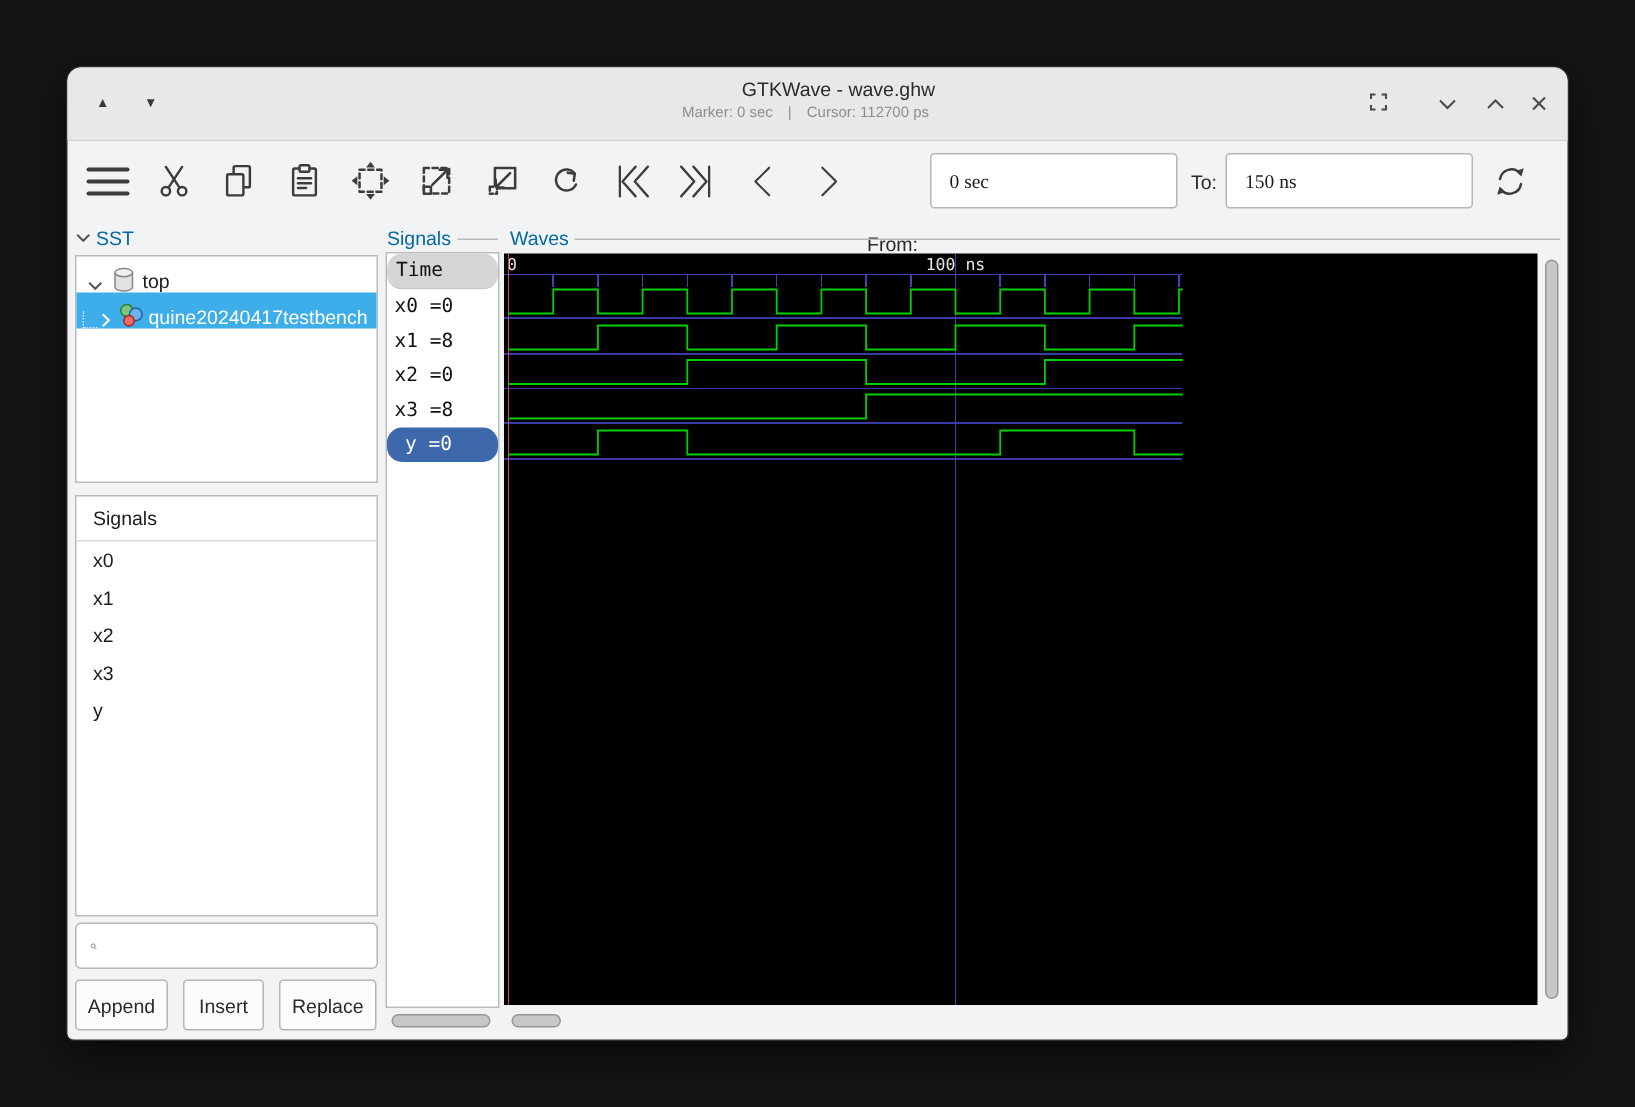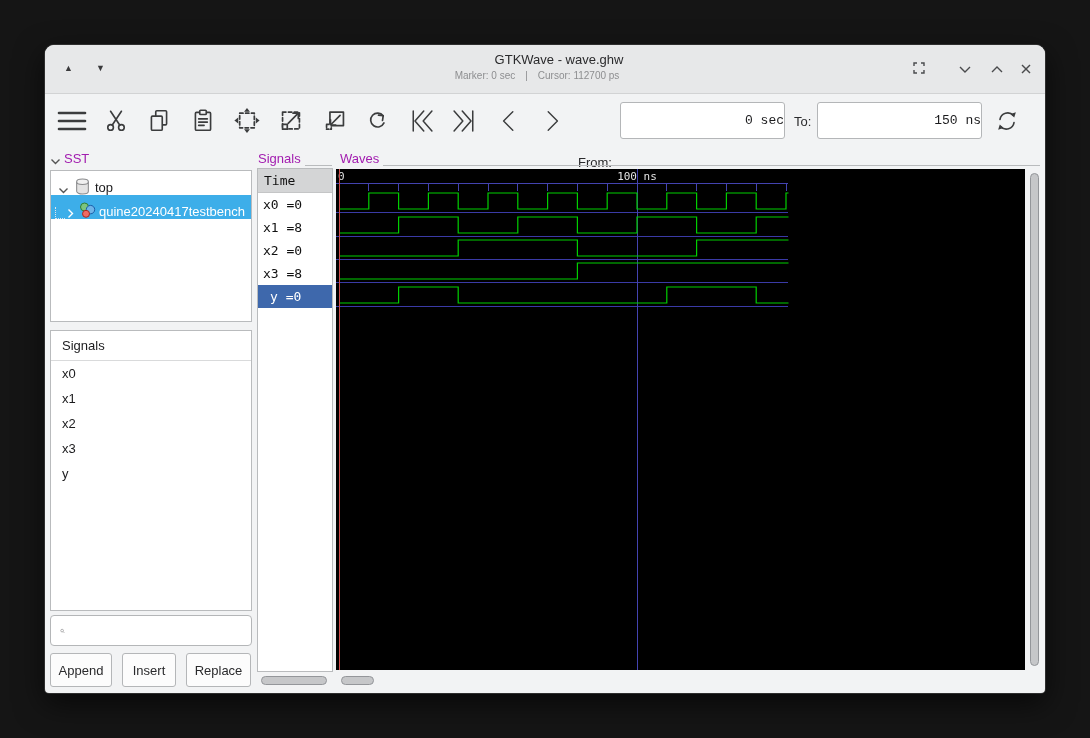--- a/index.html
+++ b/index.html
@@ -25,43 +25,43 @@
   .tb-sub span{margin:0 5px;}
   .tb-ico{position:absolute;cursor:default;}
   .tb-ico svg{display:block;stroke:#4a4b4d;fill:none;stroke-width:1.4;}
   
   .tbtn{position:absolute;top:62px;cursor:default;}
   .tbtn svg{display:block;stroke:#3b3c3d;fill:none;stroke-width:1.5;stroke-linecap:round;stroke-linejoin:round;}
   .lbl{position:absolute;font-size:13px;color:#2a2a2c;}
   .tinput{
     position:absolute;top:57px;height:37px;width:165px;background:#fff;
     border:1px solid #b4b6b8;border-radius:3px;box-sizing:border-box;
-    font-family:Liberation Mono, monospace;font-size:13px;color:#1b1b1d;
-    padding:0 0 0 12px;outline:none;text-align:right;
+    font-family:Liberation Serif, serif;font-size:13px;color:#1b1b1d;
+    padding:0 0 0 12px;outline:none;
   }
   
-  .frame-label{position:absolute;top:106px;font-size:13px;color:#a21caf;display:flex;align-items:flex-end;}
+  .frame-label{position:absolute;top:106px;font-size:13px;color:#0369a1;display:flex;align-items:center;}
   .frame-label .tail{height:1px;background:#b9bbbd;flex:1;margin-left:4px;margin-top:2px;}
   .box{position:absolute;background:#fff;border:1px solid #b9bbbd;box-sizing:border-box;}
   
   .tree-row{height:24px;display:flex;align-items:flex-end;font-size:13px;color:#1b1b1d;white-space:nowrap;overflow:hidden;}
   .tree-row.sel{background:var(--accent);color:#fff;}
   .chev svg{display:block;stroke:#555;fill:none;stroke-width:1.4;}
   .tree-row.sel .chev svg{stroke:#fff;}
   .connector{width:9px;height:11px;border-left:1px dotted #dfe7ee;border-bottom:1px dotted #dfe7ee;margin:-6px 2px 0 4px;}
   
   .sig-head{height:29px;display:flex;align-items:center;padding-left:11px;font-size:13px;color:#1b1b1d;border-bottom:1px solid #d9dadb;}
   .sig-item{height:25px;display:flex;align-items:center;padding-left:11px;font-size:13px;color:#1b1b1d;}
   
   .search{position:absolute;left:5px;top:570px;width:202px;height:31px;background:#fff;border:1px solid #b4b6b8;border-radius:4px;box-sizing:border-box;display:flex;align-items:center;padding-left:9px;}
   .search input{border:none;outline:none;flex:1;height:100%;font-size:13px;background:transparent;margin-left:6px;}
   .pbtn{position:absolute;top:608px;height:34px;background:#fcfcfc;border:1px solid #b4b6b8;border-radius:3px;box-sizing:border-box;
     font-size:13px;color:#2a2a2c;display:flex;align-items:center;justify-content:center;cursor:default;}
   
-  .mono{font-family:"DejaVu Sans Mono", monospace;}
+  .mono{font-family:"DejaVu Sans Mono", monospace;border-radius:10px;}
   .time-head{height:23px;line-height:23px;background:#d4d5d6;border-bottom:1px solid #c4c5c6;font-size:13px;color:#111;padding-left:6px;white-space:pre;}
   .sig-row{height:23px;line-height:23px;font-size:13px;color:#111;padding-left:5px;white-space:pre;}
   .sig-row.sel{background:var(--listsel);color:#fff;}
   
   .wave-canvas{position:absolute;left:291px;top:124px;width:689px;height:501px;background:#000;}
   .thumb{position:absolute;background:#c6c7c9;border:1px solid #94969a;border-radius:5px;box-sizing:border-box;}
 </style>
 </head>
 <body>
 

